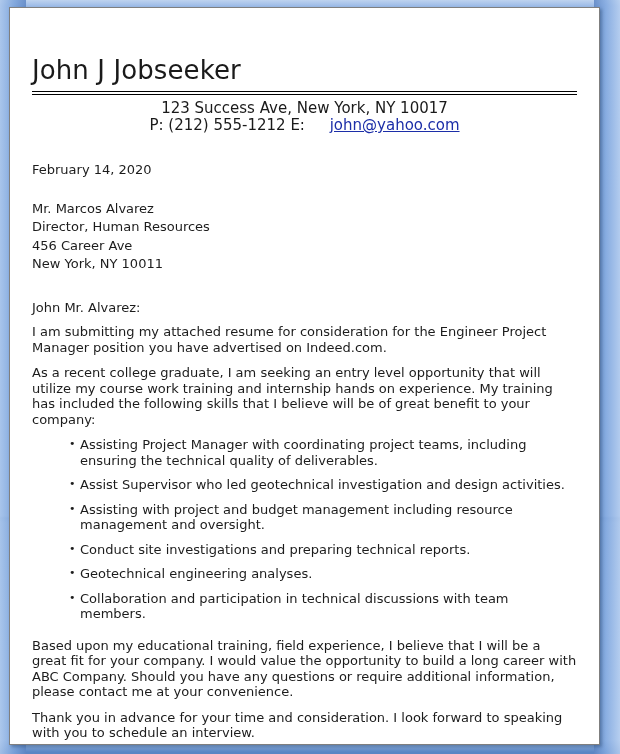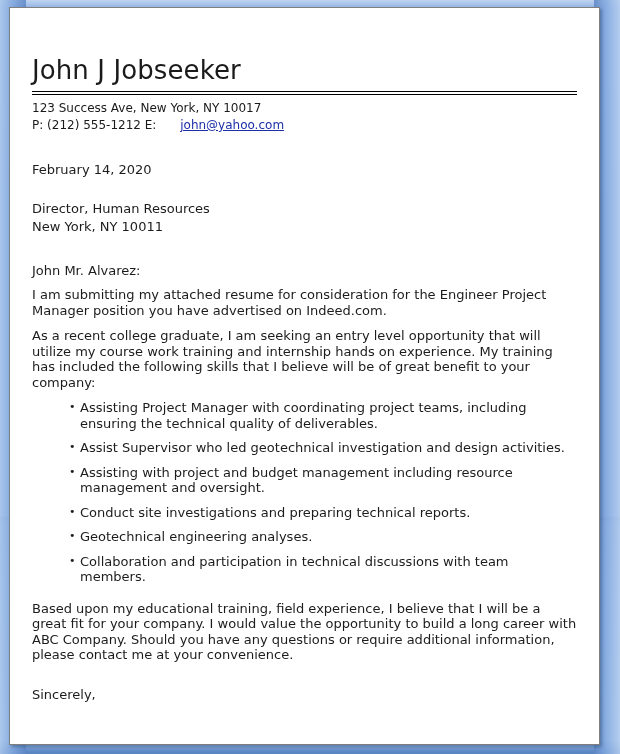--- a/index.html
+++ b/index.html
@@ -81,22 +81,22 @@
   }
   .rule-double {
     margin-top: 5px;
     height: 4px;
     border-top: 1px solid #000;
     border-bottom: 1px solid #000;
     box-sizing: border-box;
   }
   .contact-block {
     margin-top: 5px;
-    text-align: left;
-    font-size: 12px;
+    text-align: center;
+    font-size: 15px;
     line-height: 17px;
     color: #1a1a1a;
   }
   .contact-block a.email-link {
     color: #1c2ea8;
     text-decoration: underline;
     margin-left: 20px;
   }
 
   
@@ -159,39 +159,42 @@
         <div>123 Success Ave, New York, NY 10017</div>
         <div><span>P: (212) 555-1212 E: </span><a class="email-link" href="#">john@yahoo.com</a></div>
       </div>
     </div>
 
     <div class="letter-body">
 
       <div class="date-line">February 14, 2020</div>
 
       <div class="recipient-block">
+        <div>Mr. Marcos Alvarez</div>
         <div>Director, Human Resources</div>
+        <div>456 Career Ave</div>
         <div>New York, NY 10011</div>
       </div>
 
       <div class="salutation">John Mr. Alvarez:</div>
 
       <div class="para para-tight">I am submitting my attached resume for consideration for the Engineer Project Manager position you have advertised on Indeed.com.</div>
 
       <div class="para">As a recent college graduate, I am seeking an entry level opportunity that will utilize my course work training and internship hands on experience. My training has included the following skills that I believe will be of great benefit to your company:</div>
 
       <ul class="skills-list">
         <li>Assisting Project Manager with coordinating project teams, including ensuring the technical quality of deliverables.</li>
         <li>Assist Supervisor who led geotechnical investigation and design activities.</li>
         <li>Assisting with project and budget management including resource management and oversight.</li>
         <li>Conduct site investigations and preparing technical reports.</li>
         <li>Geotechnical engineering analyses.</li>
         <li>Collaboration and participation in technical discussions with team members.</li>
       </ul>
 
       <div class="para para-tight">Based upon my educational training, field experience, I believe that I will be a great fit for your company. I would value the opportunity to build a long career with ABC Company.  Should you have any questions or require additional information, please contact me at your convenience.</div>
 
+      <div class="para">Thank you in advance for your time and consideration.  I look forward to speaking with you to schedule an interview.</div>
 
       <div class="closing">Sincerely,</div>
 
     </div>
   </div>
 </div>
 
 </body></html>

